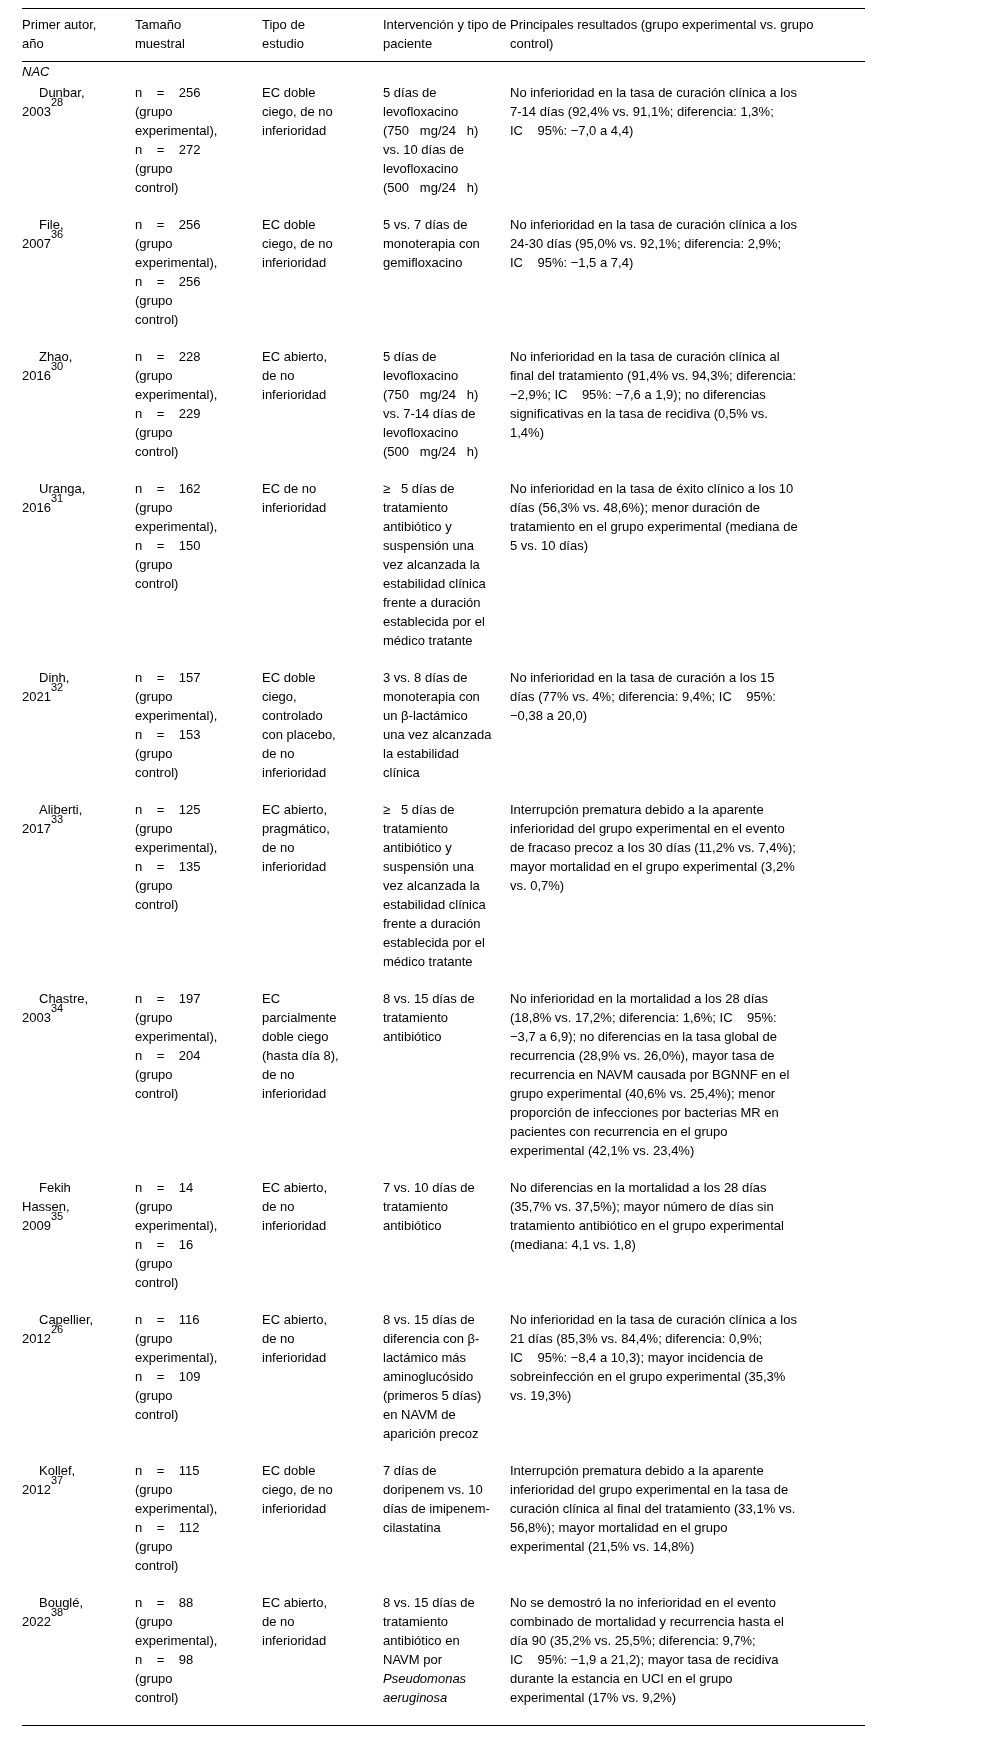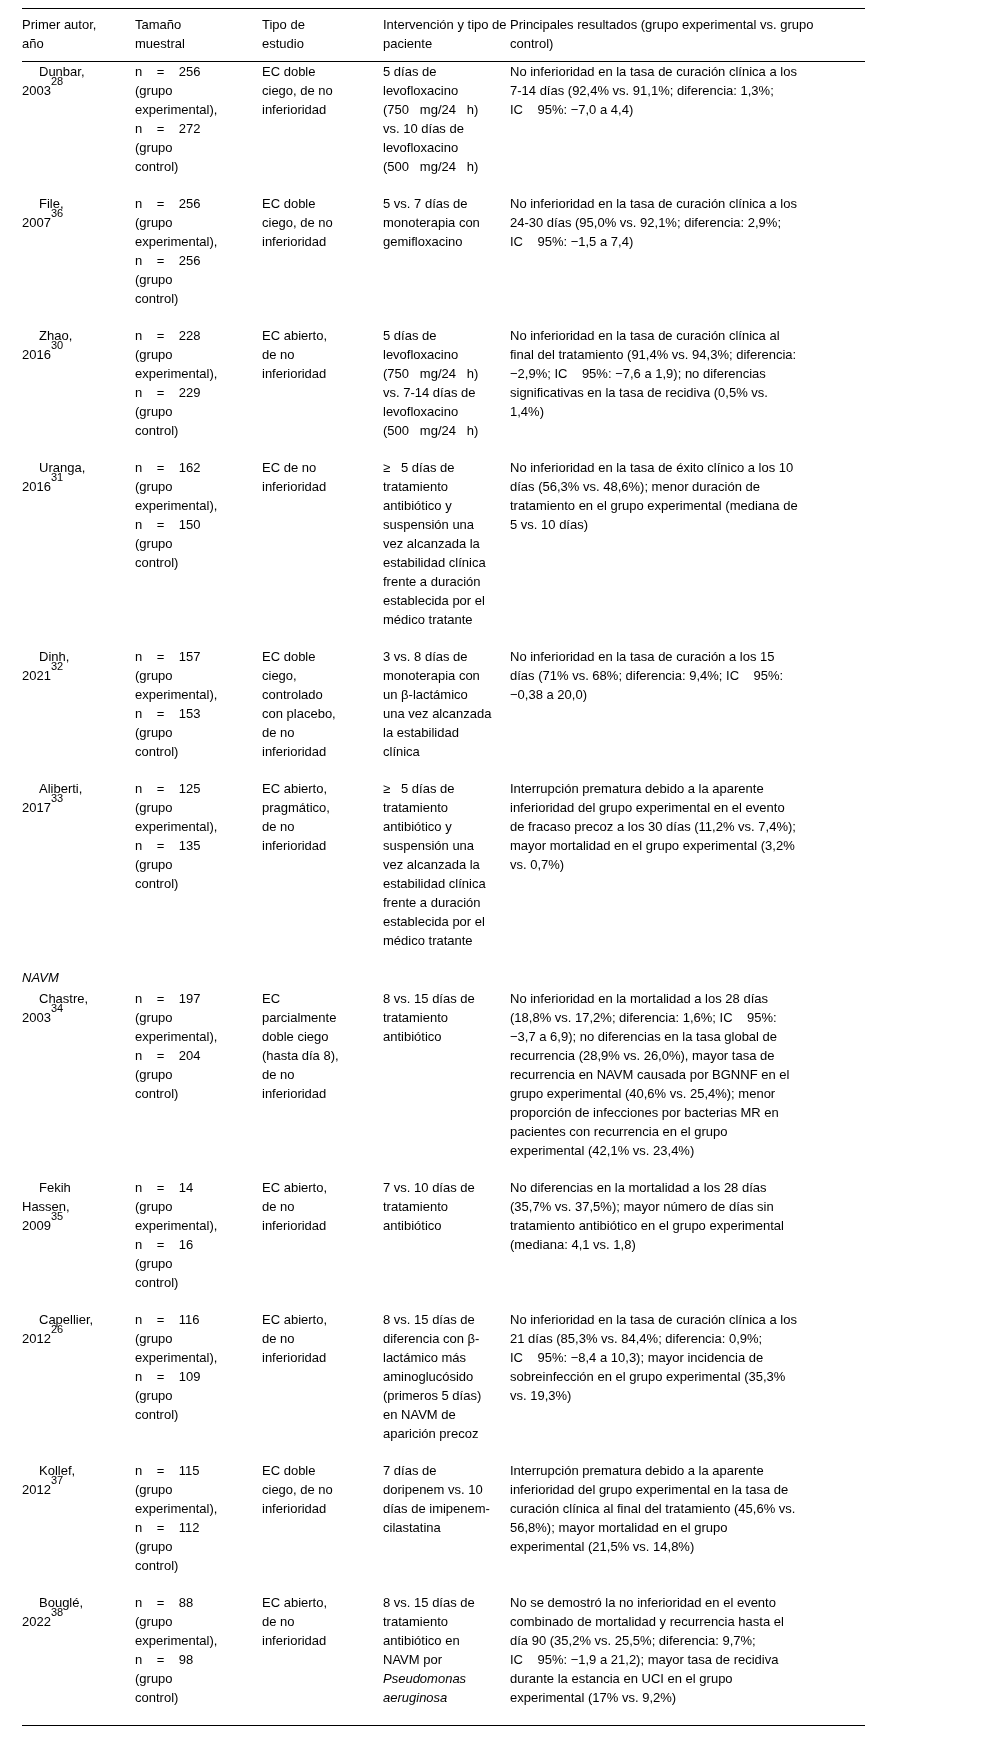--- a/index.html
+++ b/index.html
@@ -82,20 +82,23 @@
             <div class="line">Intervención y tipo de</div>
             <div class="line">paciente</div>
           </th>
           <th class="col5">
             <div class="line">Principales resultados (grupo experimental vs. grupo</div>
             <div class="line">control)</div>
           </th>
         </tr>
     </thead>
     <tbody id="table-body">
+        <tr class="section-row">
+          <td class="section-label" colspan="5">NAC</td>
+        </tr>
         <tr class="trial-row">
           <td class="cell-author">
             <div class="line">Dunbar,</div>
             <div class="line">2003<sup>28</sup></div>
           </td>
           <td class="cell-sample">
             <div class="line">n    =    256</div>
             <div class="line">(grupo</div>
             <div class="line">experimental),</div>
             <div class="line">n    =    272</div>
@@ -243,21 +246,21 @@
           <td class="cell-intervention">
             <div class="line">3 vs. 8 días de</div>
             <div class="line">monoterapia con</div>
             <div class="line">un β-lactámico</div>
             <div class="line">una vez alcanzada</div>
             <div class="line">la estabilidad</div>
             <div class="line">clínica</div>
           </td>
           <td class="cell-results">
             <div class="line">No inferioridad en la tasa de curación a los 15</div>
-            <div class="line">días (71% vs. 68%; diferencia: 9,4%; IC    95%:</div>
+            <div class="line">días (77% vs. 4%; diferencia: 9,4%; IC    95%:</div>
             <div class="line">−0,38 a 20,0)</div>
           </td>
         </tr>
         <tr class="trial-row">
           <td class="cell-author">
             <div class="line">Aliberti,</div>
             <div class="line">2017<sup>33</sup></div>
           </td>
           <td class="cell-sample">
             <div class="line">n    =    125</div>
@@ -285,23 +288,20 @@
             <div class="line">médico tratante</div>
           </td>
           <td class="cell-results">
             <div class="line">Interrupción prematura debido a la aparente</div>
             <div class="line">inferioridad del grupo experimental en el evento</div>
             <div class="line">de fracaso precoz a los 30 días (11,2% vs. 7,4%);</div>
             <div class="line">mayor mortalidad en el grupo experimental (3,2%</div>
             <div class="line">vs. 0,7%)</div>
           </td>
         </tr>
-        <tr class="section-row">
-          <td class="section-label" colspan="5">NAVM</td>
-        </tr>
         <tr class="trial-row">
           <td class="cell-author">
             <div class="line">Chastre,</div>
             <div class="line">2003<sup>34</sup></div>
           </td>
           <td class="cell-sample">
             <div class="line">n    =    197</div>
             <div class="line">(grupo</div>
             <div class="line">experimental),</div>
             <div class="line">n    =    204</div>
@@ -419,21 +419,21 @@
           </td>
           <td class="cell-intervention">
             <div class="line">7 días de</div>
             <div class="line">doripenem vs. 10</div>
             <div class="line">días de imipenem-</div>
             <div class="line">cilastatina</div>
           </td>
           <td class="cell-results">
             <div class="line">Interrupción prematura debido a la aparente</div>
             <div class="line">inferioridad del grupo experimental en la tasa de</div>
-            <div class="line">curación clínica al final del tratamiento (45,6% vs.</div>
+            <div class="line">curación clínica al final del tratamiento (33,1% vs.</div>
             <div class="line">56,8%); mayor mortalidad en el grupo</div>
             <div class="line">experimental (21,5% vs. 14,8%)</div>
           </td>
         </tr>
         <tr class="trial-row">
           <td class="cell-author">
             <div class="line">Bouglé,</div>
             <div class="line">2022<sup>38</sup></div>
           </td>
           <td class="cell-sample">

